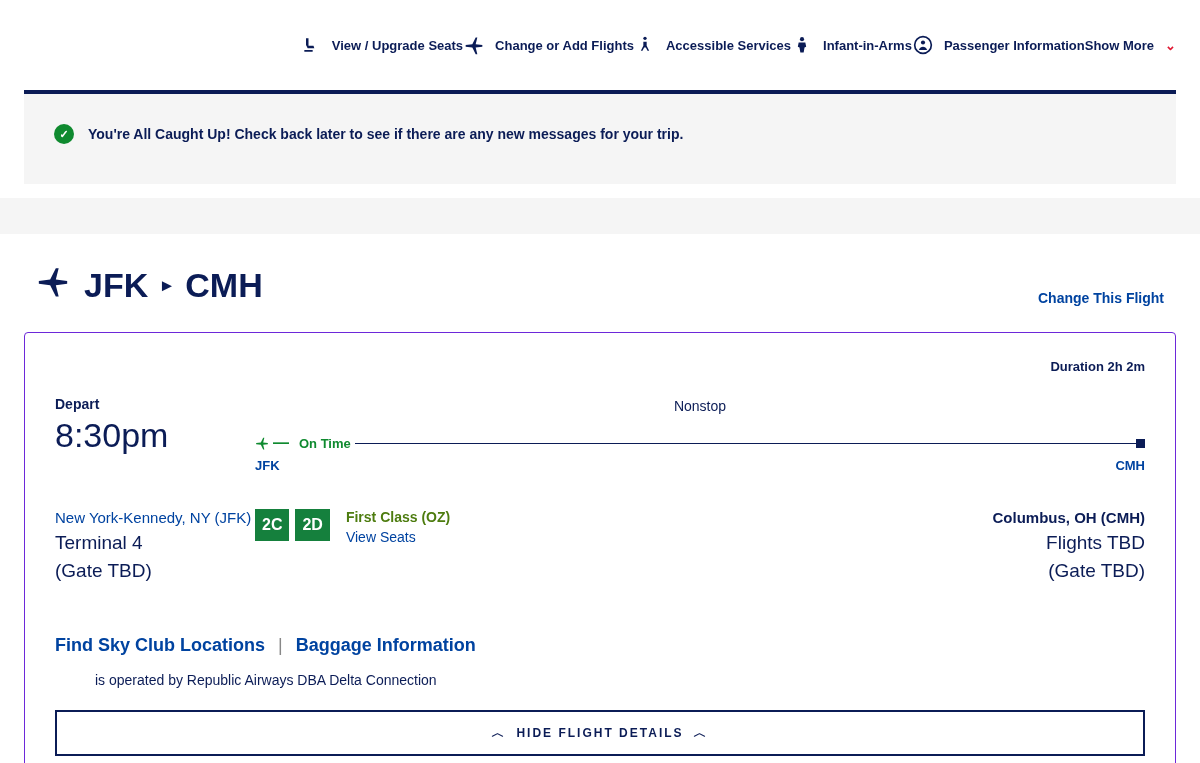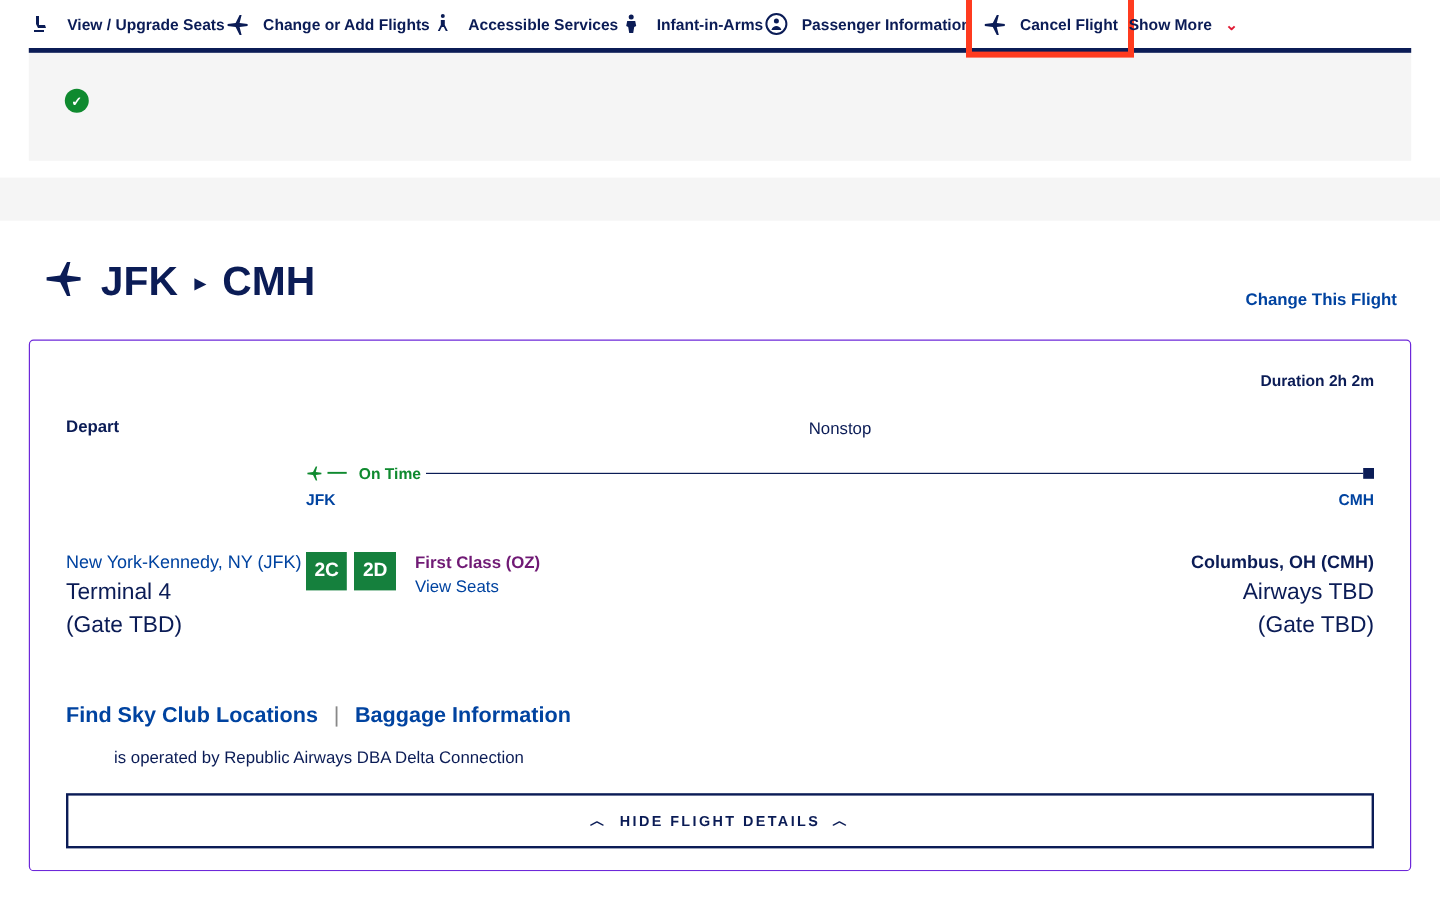--- a/index.html
+++ b/index.html
@@ -5,22 +5,22 @@
   * { box-sizing: border-box; margin: 0; padding: 0; }
   body {
     font-family: -apple-system, BlinkMacSystemFont, "Segoe UI", Arial, sans-serif;
     background: #fff;
     color: #0b1c56;
     width: 1200px;
   }
   .action-bar {
     display: flex;
     align-items: center;
-    justify-content: flex-start;
-    padding: 4px 24px;
+    justify-content: flex-end;
+    padding: 34px 24px;
     background: #fff;
   }
   .action-item {
     display: flex;
     align-items: center;
     gap: 10px;
     color: #0b1c56;
     font-size: 13px;
     font-weight: 600;
     cursor: pointer;
@@ -77,21 +77,21 @@
   .track-plane svg { fill:#0f8a2f; width:14px; height:14px;}
   .ontime { color: #0f8a2f; font-size: 13px; font-weight: 700; padding: 0 4px;}
   .end-sq { width: 9px; height: 9px; background: #0b1c56; }
   .codes { display: flex; justify-content: space-between; font-size: 13px; font-weight: 700; color: #0043a0; margin-top: 8px;}
   .info-row { display: flex; margin-top: 36px; }
   .airport-link { color: #0043a0; font-size: 15px; }
   .term { color: #0b1c56; font-size: 19px; margin-top: 6px;}
   .seats { display: flex; gap: 6px; align-items: flex-start;}
   .seat-badge { background: #15803d; color: #fff; font-size: 16px; font-weight: 700; padding: 7px 7px;}
   .seat-meta { margin-left: 10px;}
-  .cabin { font-size: 14px; font-weight: 700; color: #701a75;}
+  .cabin { font-size: 14px; font-weight: 700; color: #4d7c0f;}
   .view-seats { color: #0043a0; font-size: 14px; margin-top: 4px; cursor:pointer;}
   .info-right { margin-left:auto; text-align:right; font-size:15px;}
   .links-row { margin-top: 53px; font-size: 18px;}
   .links-row a { color: #0043a0; font-weight: 700; text-decoration: none; cursor:pointer;}
   .divider { color: #888; margin: 0 8px;}
   .operator { font-size: 14px; color: #0b1c56; margin: 16px 0 22px 40px;}
   .toggle-bar {
     border: 2px solid #0b1c56; text-align: center; padding: 12px;
     font-size: 12px; font-weight: 700; letter-spacing: 2px; color: #0b1c56;
     cursor: pointer; display:flex; align-items:center; justify-content:center; gap:10px;
@@ -139,39 +139,30 @@
   <div class="action-item">
     <span class="action-icon">
       <svg viewBox="0 0 24 24" width="20" height="20">
           <circle cx="12" cy="12" r="10" fill="none" stroke="#0b1c56" stroke-width="2"></circle>
           <circle cx="12" cy="9" r="2.5"></circle>
           <path d="M7 18c1-3 3-4 5-4s4 1 5 4z"></path>
         </svg>
     </span>
     <span>Passenger Information</span>
   </div>
-  <div class="highlight-box">
-    <div class="action-item">
-      <span class="action-icon">
-        <svg viewBox="0 0 24 24" width="20" height="20">
-            <path d="M2 12l8-1 4-8h2l-2 8 8 1v2l-8 1 2 8h-2l-4-8-8-1z"></path>
-          </svg>
-      </span>
-      <span>Cancel Flight</span>
-    </div>
-  </div>
   <div class="show-more">
     <span>Show More</span>
     <span class="chev">⌄</span>
   </div>
 </div>
 
 <div class="notice-wrap">
   <div class="notice">
     <span class="check-badge">✓</span>
+    <span>You're All Caught Up! Check back later to see if there are any new messages for your trip.</span>
   </div>
 </div>
 
 <div class="gap"></div>
 
 <div class="route-header">
   <div class="route-title">
     <span class="plane-lg">
       <svg viewBox="0 0 24 24" width="34" height="34">
           <path d="M2 12l8-1 4-8h2l-2 8 8 1v2l-8 1 2 8h-2l-4-8-8-1z"></path>
@@ -183,20 +174,21 @@
   </div>
   <a class="change-link">Change This Flight</a>
 </div>
 
 <div class="card">
   <div class="duration">Duration 2h 2m</div>
 
   <div class="timeline-row">
     <div class="col-left">
       <div class="label-sm">Depart</div>
+      <div class="time-big">8:30pm</div>
     </div>
     <div class="center-col">
       <div class="nonstop">Nonstop</div>
       <div class="track">
         <span class="track-plane">
           <svg viewBox="0 0 24 24">
               <path d="M2 12l8-1 4-8h2l-2 8 8 1v2l-8 1 2 8h-2l-4-8-8-1z"></path>
             </svg>
           <span style="color:#0f8a2f; font-weight:700;">—</span>
         </span>
@@ -220,21 +212,21 @@
     <div class="seats">
       <div class="seat-badge">2C</div>
       <div class="seat-badge">2D</div>
       <div class="seat-meta">
         <div class="cabin">First Class (OZ)</div>
         <div class="view-seats">View Seats</div>
       </div>
     </div>
     <div class="info-right">
       <div style="font-weight:700; color:#0b1c56;">Columbus, OH (CMH)</div>
-      <div class="term">Airways TBD</div>
+      <div class="term">Flights TBD</div>
       <div class="term">(Gate TBD)</div>
     </div>
   </div>
 
   <div class="links-row">
     <a>Find Sky Club Locations</a>
     <span class="divider">|</span>
     <a>Baggage Information</a>
   </div>
 

